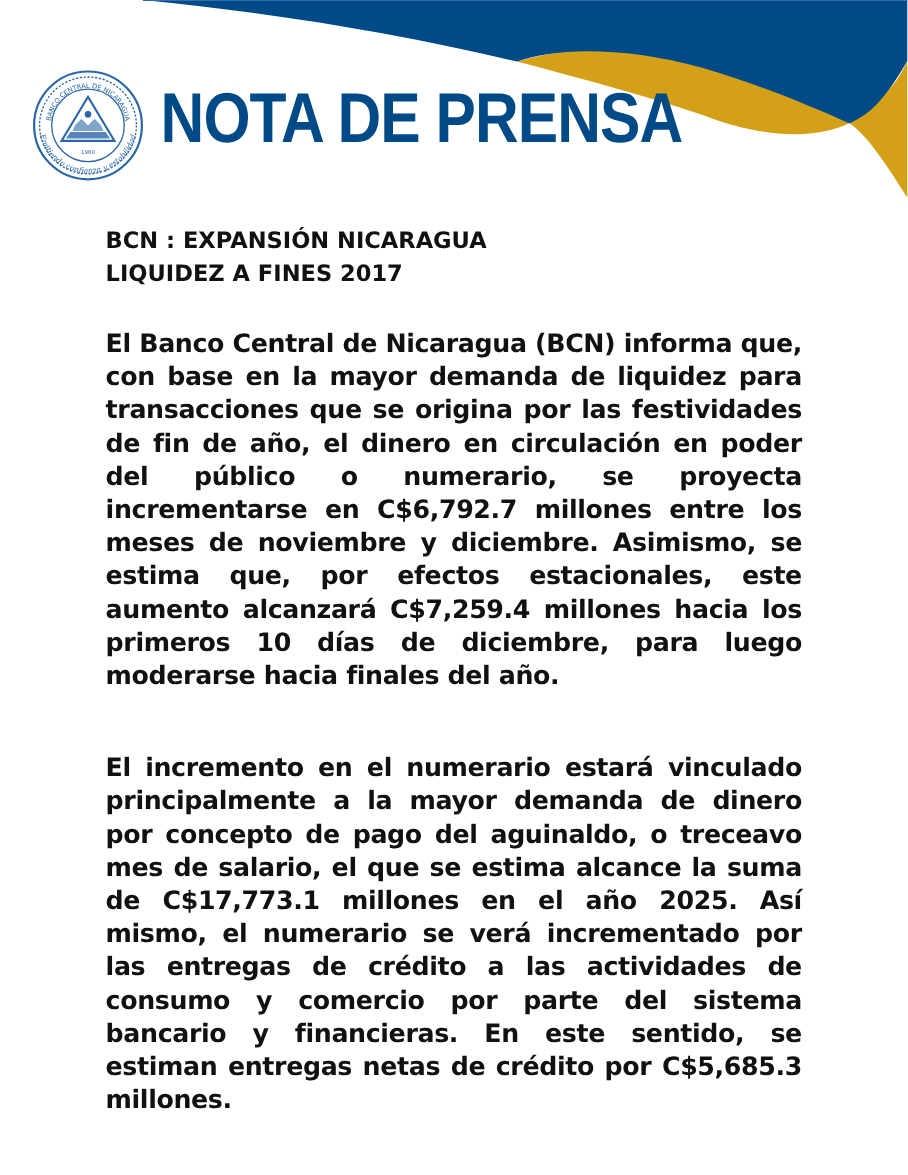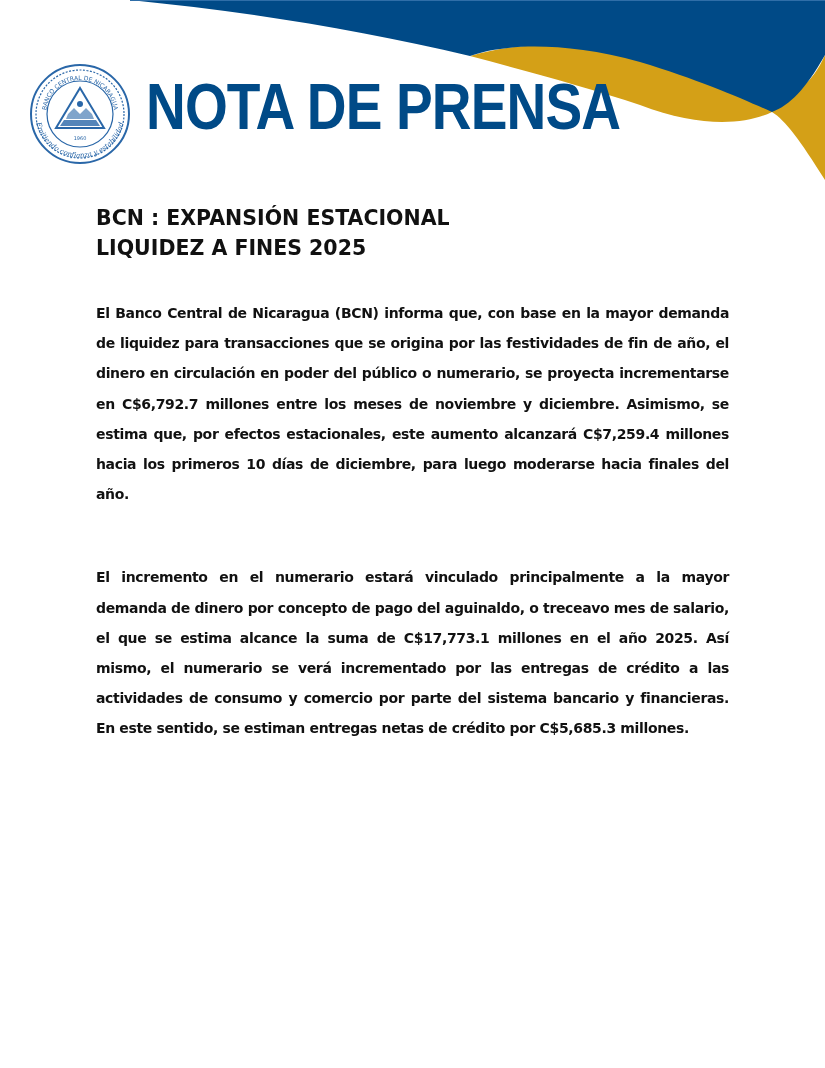--- a/index.html
+++ b/index.html
@@ -12,21 +12,21 @@
     font-size: 64px; line-height: 70px; color: #004a87;
     letter-spacing: -1px; transform: scaleX(0.86); transform-origin: left center;
     white-space: nowrap;
   }
   .content { position: absolute; left: 96px; top: 203px; width: 633px; }
   .headline {
     font-family: "DejaVu Sans", sans-serif; font-weight: bold; font-size: 20.5px;
     line-height: 30px; color: #111; margin: 0;
   }
   .para {
-    font-family: "DejaVu Sans", sans-serif; font-weight: bold; font-size: 14px;
+    font-family: "DejaVu Sans", sans-serif; font-weight: bold; font-size: 23px;
     line-height: 30.2px; color: #111; text-align: justify; margin: 0;
     letter-spacing: -0.35px;
   }
   .para.p1 { margin-top: 35px; }
   .para.p2 { margin-top: 53px; }
 </style>
 </head>
 <body>
 
 <svg class="header-art" viewBox="0 0 825 200" xmlns="http://www.w3.org/2000/svg">
@@ -49,18 +49,18 @@
   <path id="ringtop" d="M18 52 A34 34 0 0 1 86 52" fill="none"></path>
   <text font-size="6" fill="#2a67a8" font-family="DejaVu Sans, sans-serif"><textPath href="#ringtop" startOffset="50%" text-anchor="middle">BANCO CENTRAL DE NICARAGUA</textPath></text>
   <path id="ringbot" d="M8 60 A45 45 0 0 0 96 60" fill="none"></path>
   <text font-size="7" fill="#2a67a8" font-family="DejaVu Serif, serif" font-style="italic"><textPath href="#ringbot" startOffset="50%" text-anchor="middle">Emitiendo confianza y estabilidad</textPath></text>
 </svg>
 
 <div class="press-title">NOTA DE PRENSA</div>
 
 <div class="content">
   <div class="headline">
-    <div>BCN : EXPANSIÓN ESTACIONAL</div>
-    <div>LIQUIDEZ A FINES 2025</div>
+    <div>BCN : EXPANSIÓN NICARAGUA</div>
+    <div>LIQUIDEZ A FINES 2017</div>
   </div>
   <p class="para p1">El Banco Central de Nicaragua (BCN) informa que, con base en la mayor demanda de liquidez para transacciones que se origina por las festividades de fin de año, el dinero en circulación en poder del público o numerario, se proyecta incrementarse en C$6,792.7 millones entre los meses de noviembre y diciembre. Asimismo, se estima que, por efectos estacionales, este aumento alcanzará C$7,259.4 millones hacia los primeros 10 días de diciembre, para luego moderarse hacia finales del año.</p>
   <p class="para p2">El incremento en el numerario estará vinculado principalmente a la mayor demanda de dinero por concepto de pago del aguinaldo, o treceavo mes de salario, el que se estima alcance la suma de C$17,773.1 millones en el año 2025. Así mismo, el numerario se verá incrementado por las entregas de crédito a las actividades de consumo y comercio por parte del sistema bancario y financieras. En este sentido, se estiman entregas netas de crédito por C$5,685.3 millones.</p>
 </div>
 
 </body></html>

